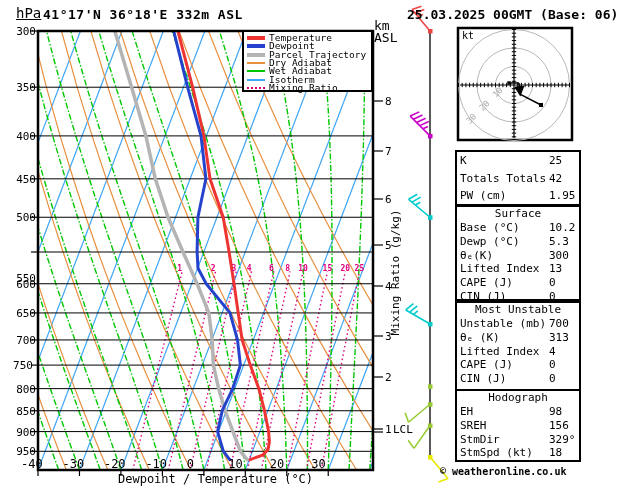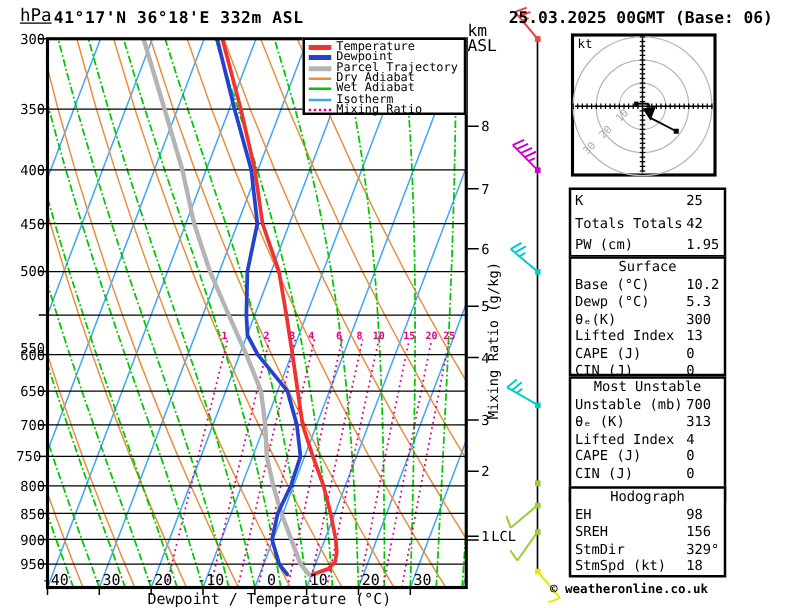--- a/index.html
+++ b/index.html
@@ -11,21 +11,21 @@
   #datetime-title{left:407px;top:7px;font-size:13px;font-weight:bold;}
   #hpa-label{left:16px;top:5px;font-size:14px;text-decoration:underline;}
   #km-label{left:374px;top:20px;font-size:13px;line-height:12px;}
   #xaxis-label{left:118px;top:472px;font-size:12px;text-align:center;}
   #mixing-axis-label{left:322px;top:266px;width:146px;font-size:11px;text-align:center;
        transform:rotate(-90deg);transform-origin:center;}
   #kt-label{left:462px;top:30px;font-size:10px;}
   #lcl-label{left:393px;top:423px;font-size:11px;}
   #copyright{left:440px;top:466px;font-size:10px;font-weight:bold;}
   .ptick{position:absolute;width:26px;text-align:right;font-size:11px;z-index:3;}
-  .ttick{position:absolute;width:34px;text-align:right;font-size:12px;z-index:3;}
+  .ttick{position:absolute;width:34px;text-align:left;font-size:12px;z-index:3;}
   .ktick{position:absolute;font-size:11px;z-index:3;}
   .mrlab{position:absolute;font-size:8px;font-weight:bold;color:#e0007f;z-index:3;}
   #legend{position:absolute;left:242px;top:30px;width:131px;height:62px;background:#fff;
        border:2px solid #000;box-sizing:border-box;z-index:2;padding-top:2px;}
   .legrow{display:flex;align-items:center;height:8.3px;padding-left:3px;}
   .legsw{width:18px;margin-right:4px;flex:none;}
   .legtx{font-size:9.5px;line-height:8px;}
   .panel{position:absolute;left:455px;width:126px;border:2px solid #000;box-sizing:border-box;
        background:#fff;z-index:2;font-size:11px;}
   #panel-indices{top:150px;height:56px;}

